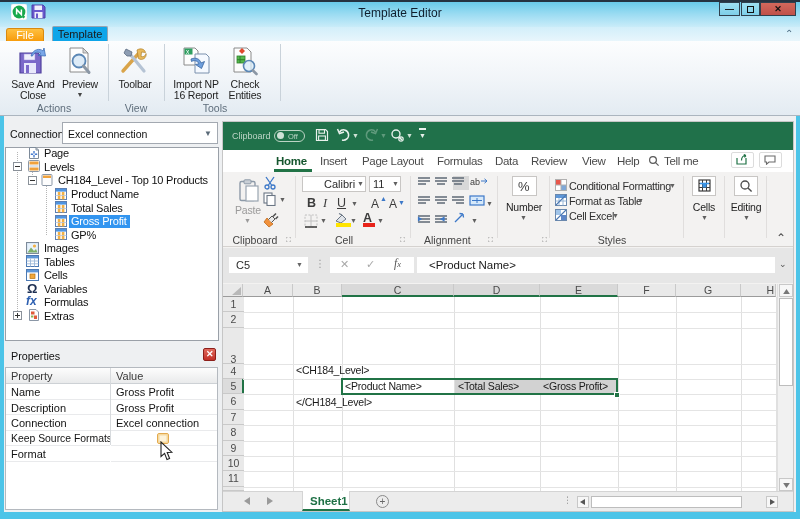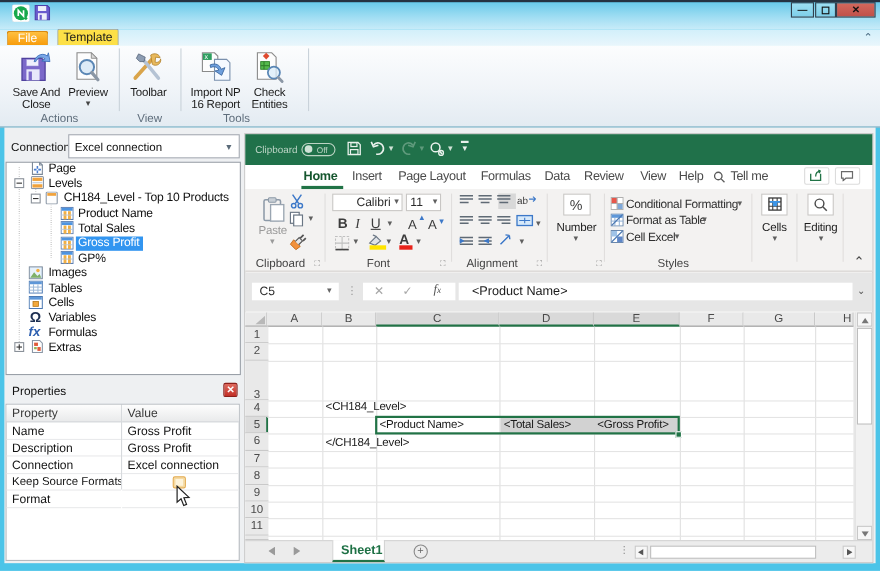--- a/index.html
+++ b/index.html
@@ -14,21 +14,21 @@
 #title-text { left:0; top:6px; width:800px; text-align:center; font-size:12px; color:#0f1e2d; }
 #btn-min,#btn-max { top:2px; height:14px; border:1px solid #30404e; background:linear-gradient(#9edff2,#7ecfe9); }
 #btn-min { left:719px; width:21px; }
 #btn-max { left:741px; width:19px; }
 #btn-close { left:760px; top:2px; width:36px; height:14px; border:1px solid #30404e; background:linear-gradient(#d2685c,#c0504a); }
 .wb-glyph { position:absolute; left:0; top:0; width:100%; height:100%; display:flex; align-items:center; justify-content:center; font-size:9px; font-weight:bold; color:#111; line-height:1; }
 
 
 #tabstrip { left:0; top:27px; width:800px; height:14px; background:linear-gradient(#d2effa,#e8f6fc); }
 #tab-file { left:6px; top:28px; width:38px; height:13px; background:linear-gradient(#ffc040,#f79c0c); border:1px solid #d98a10; border-bottom:none; border-radius:3px 3px 0 0; color:#fff; font-size:11px; text-align:center; line-height:13px; }
-#tab-template { left:52px; top:26px; width:56px; height:15px; background:#fde047; border:1px solid #98a5b2; border-bottom:none; border-radius:2px 2px 0 0; color:#1a1a1a; font-size:11px; text-align:center; line-height:15px; }
+#tab-template { left:52px; top:26px; width:56px; height:15px; background:#0ea5e9; border:1px solid #98a5b2; border-bottom:none; border-radius:2px 2px 0 0; color:#1a1a1a; font-size:11px; text-align:center; line-height:15px; }
 #strip-chev { left:785px; top:28px; font-size:10px; color:#4a6a80; }
 
 
 #appribbon { left:0; top:41px; width:800px; height:75px;
   background:linear-gradient(#fcfdfe, #f0f4f8 55%, #e3ebf2);
   border-bottom:1px solid #abb5bf; }
 .grp-sep { top:44px; width:1px; height:57px; background:#c9d2da; }
 .grp-label { top:102px; font-size:10.5px; color:#5f6e7c; text-align:center; }
 .rbtn-label { font-size:10.5px; color:#1e1e1e; text-align:center; line-height:11px; letter-spacing:-0.2px; }
 
@@ -64,20 +64,21 @@
 .launcher { position:absolute; top:236px; width:8px; height:8px; font-size:7px; color:#888; }
 .colhead { position:absolute; top:0; height:13px; background:#e9e9e9; border-right:1px solid #c9c9c9; font-size:10.5px; color:#4a4a4a; text-align:center; line-height:13px; border-bottom:1px solid #9b9b9b; }
 .colhead.sel { background:#d9d9d9; border-bottom:2px solid #217346; }
 .rowhead { position:absolute; left:0; width:21px; background:#e9e9e9; border-bottom:1px solid #c9c9c9; font-size:10.5px; color:#4a4a4a; text-align:center; }
 .celltxt { position:absolute; font-size:10.5px; letter-spacing:-0.2px; color:#1a1a1a; white-space:nowrap; }
 </style>
 </head>
 <body>
 <div id="win">
   <div class="a" id="titlebar"></div>
+  <div class="a" id="title-text">Template Editor</div>
   <div class="a" id="btn-min">
       <span class="wb-glyph">—</span>
     </div>
   <div class="a" id="btn-max">
       <span style="position:absolute;left:5px;top:3px;width:7px;height:7px;border:1.6px solid #111;"></span>
     </div>
   <div class="a" id="btn-close">
       <span class="wb-glyph">✕</span>
     </div>
 
@@ -391,21 +392,21 @@
   <div class="a" style="left:320px;top:217px;font-size:7px;color:#5f5f5f;">▼</div>
   <svg class="a" style="left:334px;top:213px;" width="14" height="12" viewBox="0 0 14 12">
     <path d="M2 8 L8 2 L12 6 L7 10 Z" fill="#dfe3e8" stroke="#6a7684" stroke-width="1"></path>
     <path d="M8 2 L5 0.5" stroke="#6a7684" stroke-width="1.2"></path>
   </svg>
   <div class="a" style="left:336px;top:223px;width:15px;height:4px;background:#ffe400;"></div>
   <div class="a" style="left:350px;top:217px;font-size:7px;color:#5f5f5f;">▼</div>
   <div class="a" style="left:363px;top:211px;font-size:12.5px;font-weight:bold;color:#3c3c3c;">A</div>
   <div class="a" style="left:363px;top:223px;width:12px;height:4px;background:#e8231a;"></div>
   <div class="a" style="left:377px;top:217px;font-size:7px;color:#5f5f5f;">▼</div>
-  <div class="a xgl" style="left:324px;width:40px;">Font</div>
+  <div class="a xgl" style="left:324px;width:40px;">Cell</div>
   <div class="a launcher" style="left:400px;">⛶</div>
 
   <svg class="a" style="left:417px;top:176px;" width="78" height="50" viewBox="0 0 78 50">
     <g stroke="#5f6a75" stroke-width="1.4">
       <path d="M1 2 H13 M1 5 H13 M1 8 H9"></path>
       <path d="M18 2 H30 M18 5 H30 M20 8 H28"></path>
     </g>
     <rect x="36" y="-1" width="16" height="15" fill="#d8d8d8"></rect>
     <g stroke="#5f6a75" stroke-width="1.4">
       <path d="M35 2 H47 M35 5 H47 M37 8 H45"></path>

